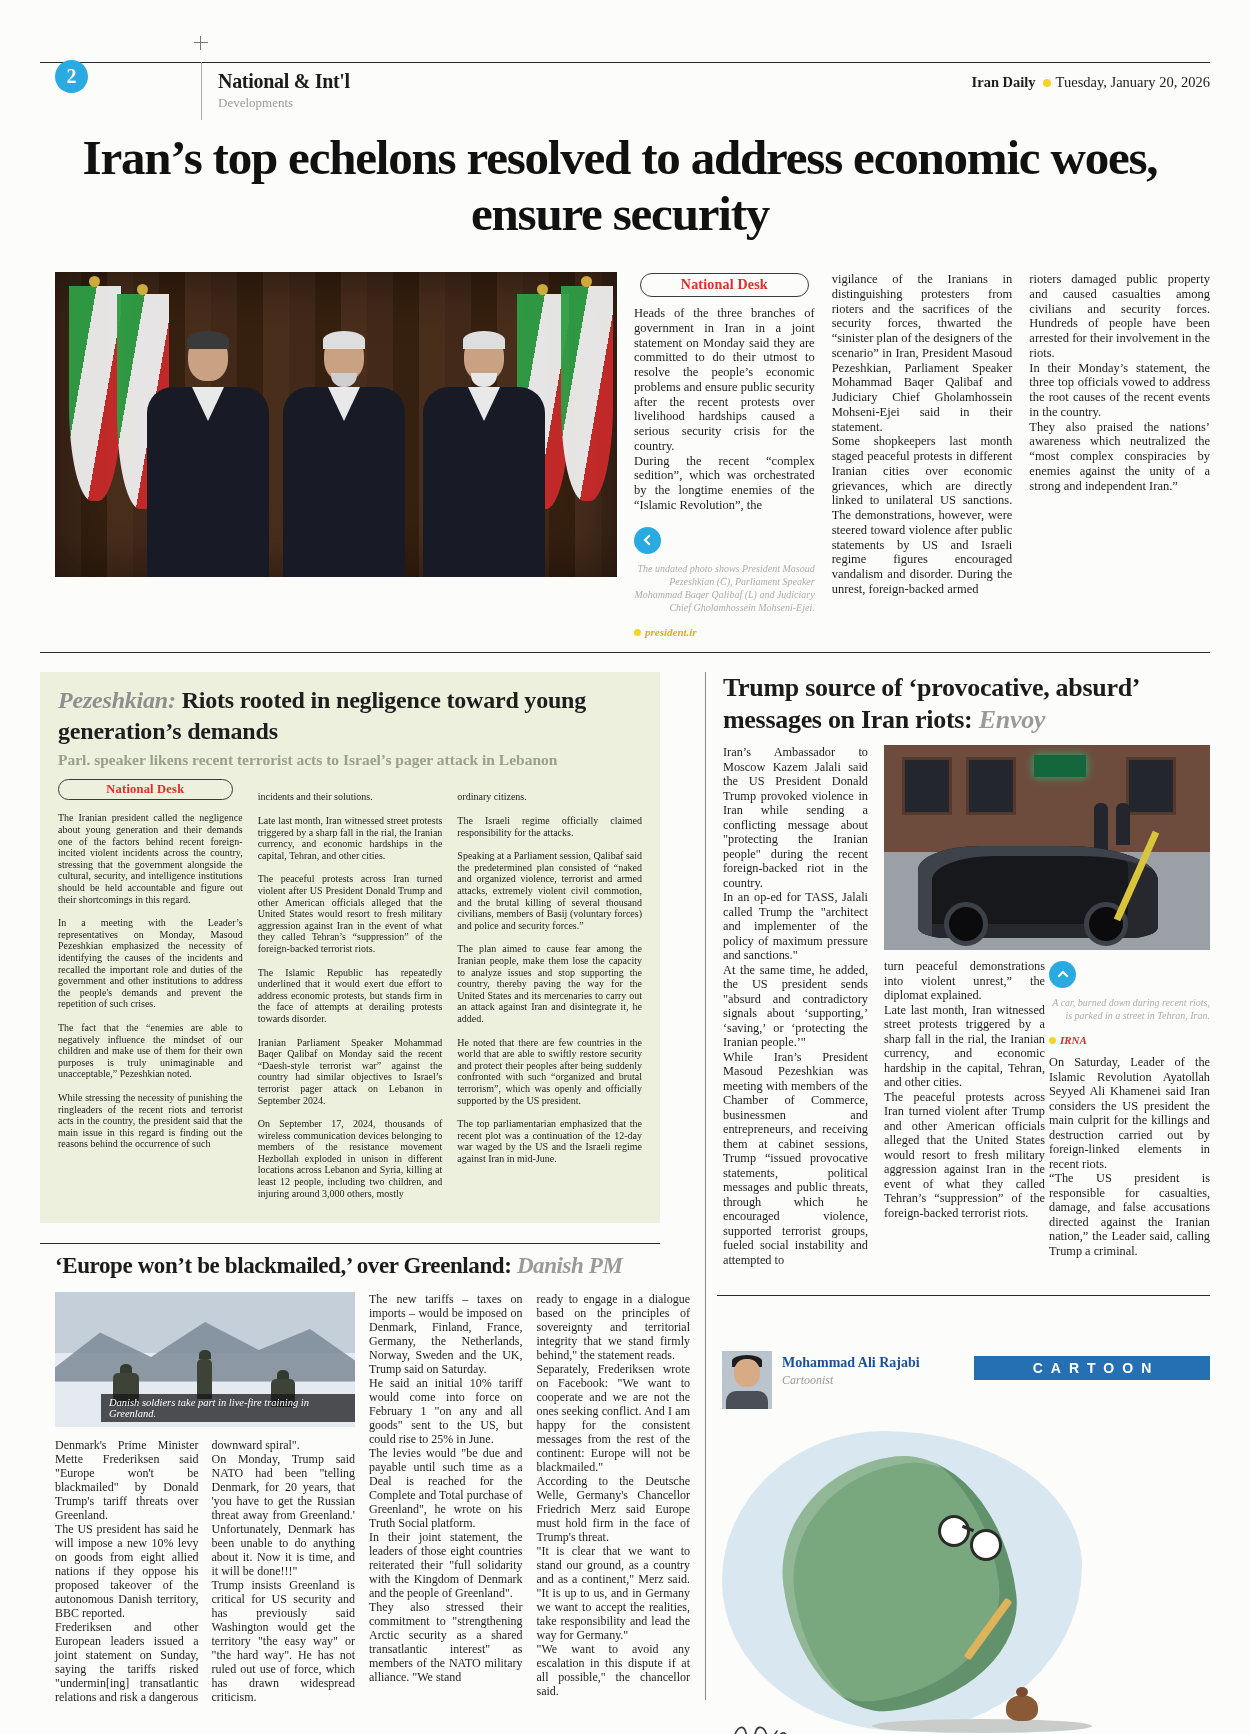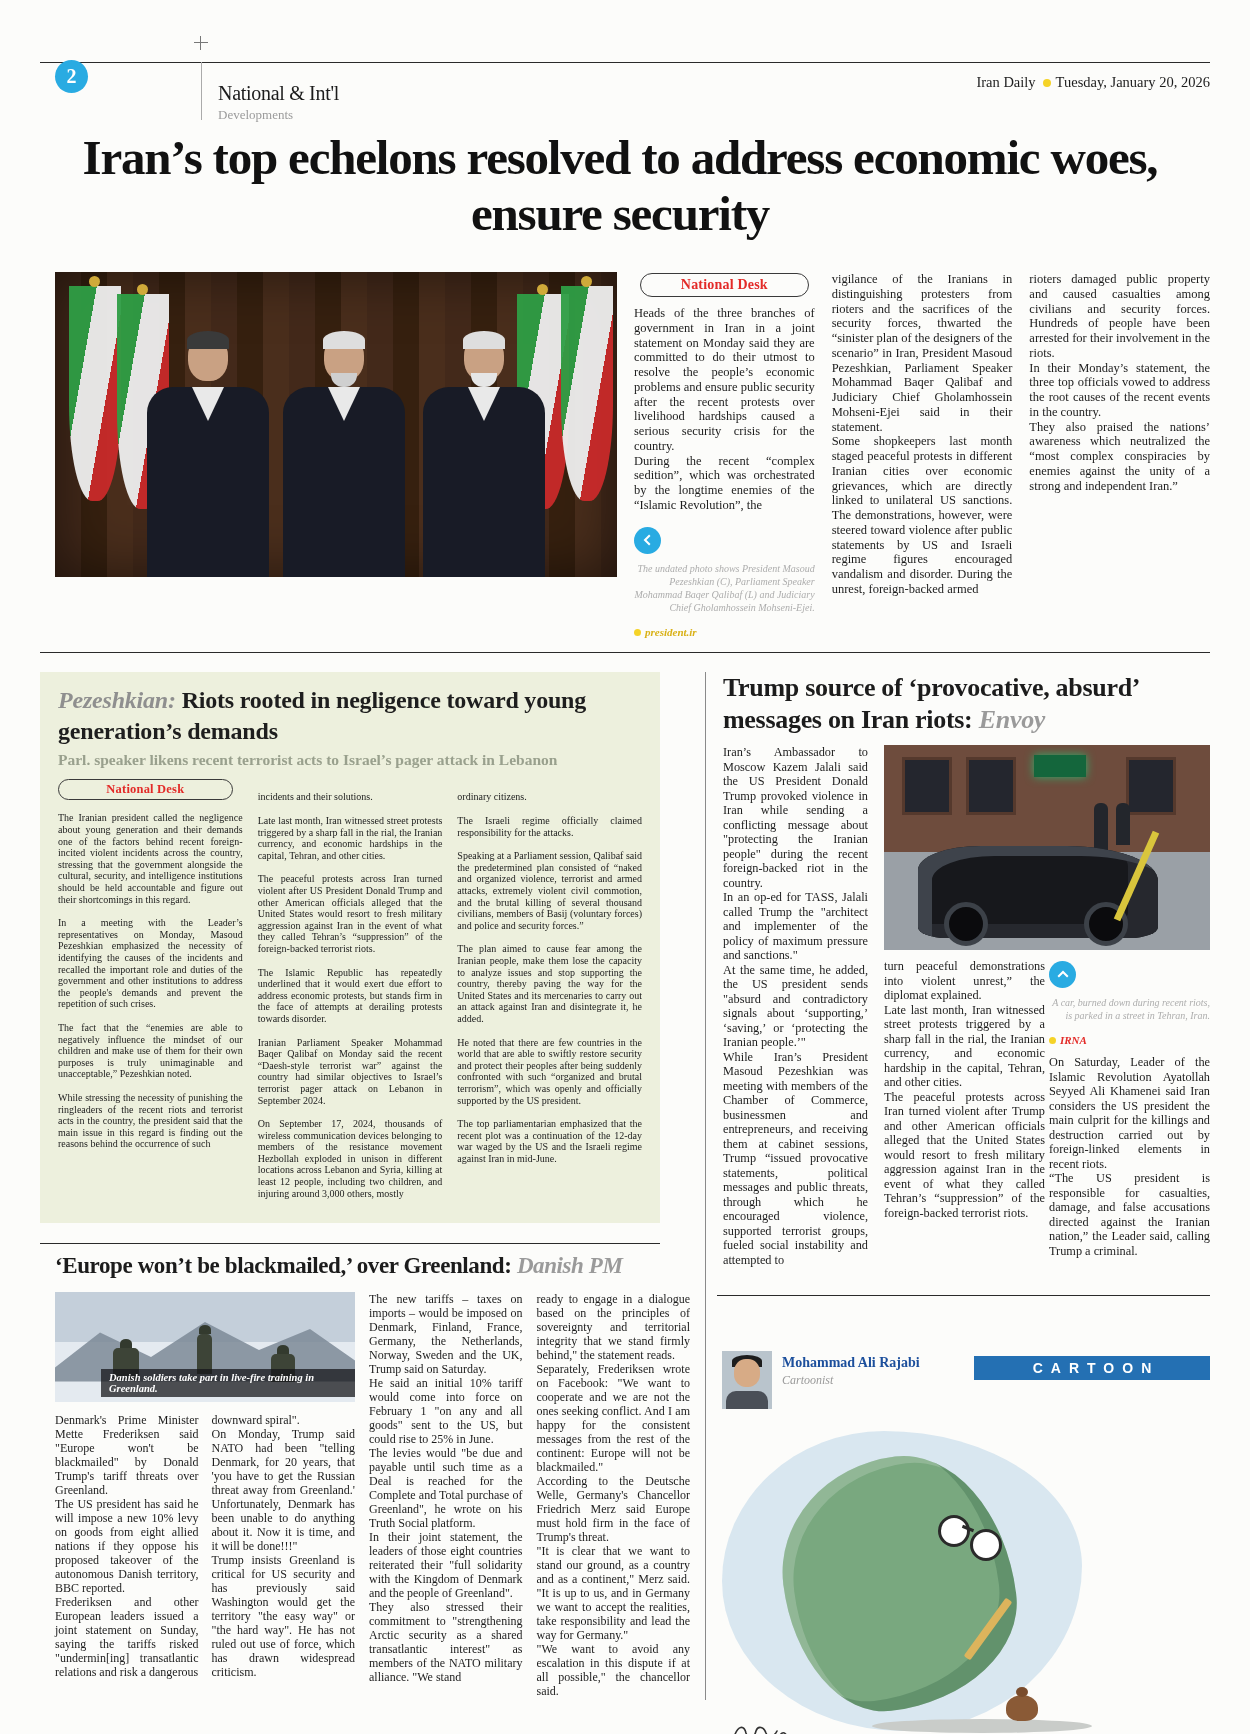--- a/index.html
+++ b/index.html
@@ -9,24 +9,24 @@
   
   .crop-mark { position:absolute; left:194px; top:36px; width:14px; height:14px; }
   .crop-mark .h { position:absolute; left:0; top:6px; width:14px; height:1px; background:#777; }
   .crop-mark .v { position:absolute; left:6px; top:0; width:1px; height:14px; background:#777; }
   .top-rule { left:40px; top:62px; width:1170px; }
   .header-vline { position:absolute; left:201px; top:62px; width:1px; height:58px; background:#aaa; }
   .page-badge { position:absolute; left:55px; top:60px; width:33px; height:33px; border-radius:50%;
                 background:#29abe2; color:#fff; display:flex; align-items:center; justify-content:center;
                 font-size:20px; font-weight:bold; }
   .section-block { position:absolute; left:218px; top:70px; }
-  .section-title { font-size:20px; font-weight:normal; letter-spacing:-0.3px;margin-top:12px; }
+  .section-title { font-size:20px; font-weight:bold; letter-spacing:-0.3px; }
   .section-sub { font-size:13px; color:#9b9b9b; margin-top:2px; }
   .masthead { position:absolute; right:40px; top:74px; font-size:14.5px; }
-  .masthead .paper { font-weight:normal;text-align:right; }
+  .masthead .paper { font-weight:bold;text-align:right; }
   .dot { display:inline-block; width:8px; height:8px; border-radius:50%; background:#f5d327; margin:0 5px 0 7px; }
   .dot.sm { width:7px; height:7px; margin:0 4px 0 0; }
   
   .main-headline { position:absolute; left:55px; top:130px; width:1130px; margin:0;
                    font-size:49px; line-height:1.14; font-weight:bold; letter-spacing:-1.2px; color:#111;text-align:center; }
   
   .main-row { position:absolute; left:55px; top:272px; width:1155px; height:380px; display:flex; gap:17px; overflow:hidden; }
   .main-row .col { flex:1; min-width:0; }
   p { margin:0; text-align:justify; }
   .main-row p { font-size:12.5px; line-height:1.18; }
@@ -58,22 +58,22 @@
                 border-left:16px solid transparent; border-right:16px solid transparent; border-top:34px solid #e9e9e9; }
   .photo-car { height:205px; position:relative; overflow:hidden; margin-bottom:9px;
     background:linear-gradient(#6e4c3d 0 52%,#9aa0a6 52% 100%); }
   .photo-car .win { position:absolute; top:12px; width:44px; height:52px; background:#24262e; border:3px solid #55392d; }
   .photo-car .sign { position:absolute; top:10px; left:150px; width:52px; height:22px; background:#14663c; box-shadow:0 0 10px #2fae6b; }
   .photo-car .person { position:absolute; top:58px; width:14px; height:48px; background:#23262c; border-radius:6px 6px 0 0; }
   .photo-car .car { position:absolute; left:34px; bottom:12px; width:240px; height:92px; background:#17181c;
       border-radius:26% 38% 12% 12%; box-shadow:inset 14px 10px 0 #3e434b, inset -30px -14px 0 #26282e; }
   .photo-car .wheel { position:absolute; bottom:4px; width:34px; height:34px; border-radius:50%; background:#0b0b0d; border:5px solid #3c4148; }
   .photo-car .tape { position:absolute; right:70px; bottom:26px; width:7px; height:96px; background:#d9c53c; transform:rotate(24deg); }
-  .photo-soldiers { height:110px; position:relative; overflow:hidden; margin-bottom:11px;
-     background:linear-gradient(#c4cfda 0 45%,#e4eaf0 45% 100%);font-weight:bold; }
+  .photo-soldiers { height:135px; position:relative; overflow:hidden; margin-bottom:11px;
+     background:linear-gradient(#c4cfda 0 45%,#e4eaf0 45% 100%); }
   .photo-soldiers .mtn { position:absolute; left:0; top:20px; width:100%; height:70px; background:#7d8a97;
      clip-path:polygon(0 80%,15% 30%,32% 65%,50% 15%,68% 55%,85% 25%,100% 70%,100% 100%,0 100%); opacity:.85; }
   .soldier { position:absolute; background:#3d4437; border-radius:5px 5px 0 0; }
   .soldier:before { content:""; position:absolute; top:-9px; left:50%; transform:translateX(-50%);
                     width:12px; height:9px; border-radius:50% 50% 0 0; background:#333a2e; }
   .overlay-cap { position:absolute; bottom:5px; left:46px; right:0; background:rgba(22,22,26,.74);
                  color:#fff; font-style:italic; font-size:10.5px; padding:3px 8px; }
   
   .pez-panel { position:absolute; left:40px; top:672px; width:620px; height:551px; background:#edf0dd;
                padding:13px 18px; box-sizing:border-box; overflow:hidden; }

